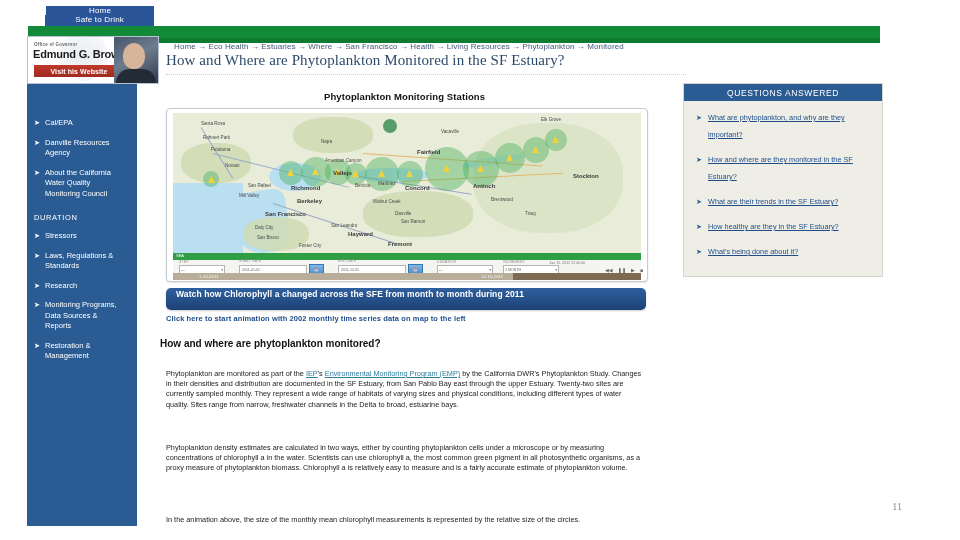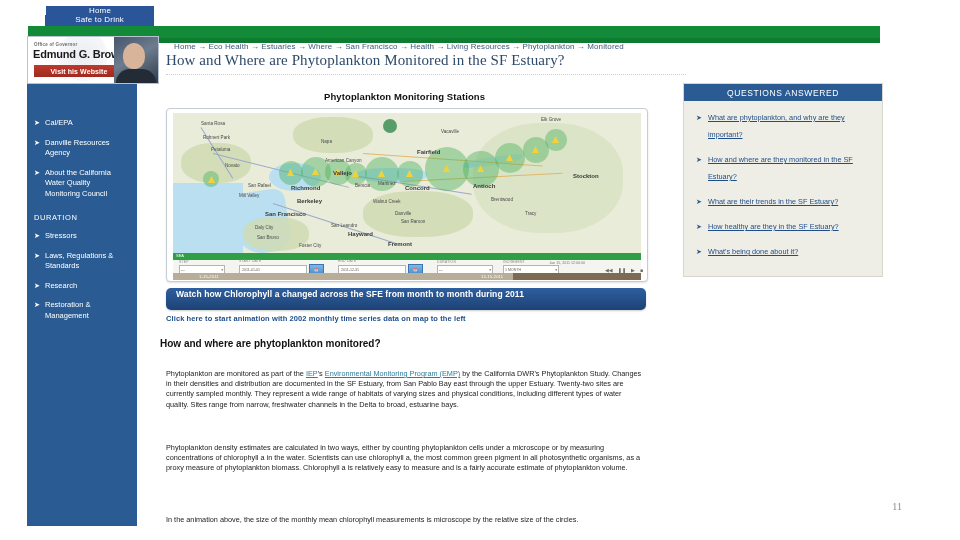--- a/index.html
+++ b/index.html
@@ -499,20 +499,21 @@
   <div id="sidebar-items">
       <div class="side-item"><span class="arrow">➤</span><span>Cal/EPA</span></div>
       <div class="side-item"><span class="arrow">➤</span><span>Danville Resources Agency</span></div>
       <div class="side-item"><span class="arrow">➤</span><span>About the California Water Quality Monitoring Council</span></div>
     </div>
   <div class="side-head">DURATION</div>
   <div id="sidebar-section-items">
       <div class="side-item"><span class="arrow">➤</span><span>Stressors</span></div>
       <div class="side-item"><span class="arrow">➤</span><span>Laws, Regulations &amp; Standards</span></div>
       <div class="side-item"><span class="arrow">➤</span><span>Research</span></div>
+      <div class="side-item"><span class="arrow">➤</span><span>Monitoring Programs, Data Sources &amp; Reports</span></div>
       <div class="side-item"><span class="arrow">➤</span><span>Restoration &amp; Management</span></div>
     </div>
 </div>
 
 <div id="map-title">Phytoplankton Monitoring Stations</div>
 <div id="map-frame">
   <div id="map-canvas">
 
     <div class="water" style="left:-10px;top:70px;width:80px;height:80px;"></div>
     <div class="water" style="left:60px;top:78px;width:55px;height:62px;border-radius:40% 20% 30% 50%;transform:rotate(-8deg);"></div>
@@ -653,21 +654,21 @@
 </div>
 <div id="cta-sub">Click here to start animation with 2002 monthly time series data on map to the left</div>
 
 <div id="body-h2">How and where are phytoplankton monitored?</div>
 
 <div class="para" id="para1">
   <span>Phytoplankton are monitored as part of the </span><a class="ilink" href="#">IEP</a><span>'s </span><a class="ilink" href="#">Environmental Monitoring Program (EMP)</a><span> by the California DWR's Phytoplankton Study. Changes in their densities and distribution are documented in the SF Estuary, from San Pablo Bay east through the upper Estuary. Twenty-two sites are currently sampled monthly. They represent a wide range of habitats of varying sizes and physical conditions, including different types of water quality. Sites range from narrow, freshwater channels in the Delta to broad, estuarine bays.</span>
 </div>
 
 <div class="para" id="para2">Phytoplankton density estimates are calculated in two ways, either by counting phytoplankton cells under a microscope or by measuring concentrations of chlorophyll a  in the water. Scientists can use chlorophyll a, the most common green pigment in all photosynthetic organisms, as a proxy measure of phytoplankton biomass. Chlorophyll a is relatively easy to measure and is a fairly accurate estimate of phytoplankton volume.</div>
-<div class="para" id="para3">In the animation above, the size of the monthly mean chlorophyll measurements is microscope by the relative size of the circles.</div>
+<div class="para" id="para3">In the animation above, the size of the monthly mean chlorophyll measurements is represented by the relative size of the circles.</div>
 
 <div id="qa-panel">
   <div id="qa-header">QUESTIONS ANSWERED</div>
   <div id="qa-list">
       <div class="qa-item"><span class="arrow">➤</span><a href="#">What are phytoplankton, and why are they important?</a></div>
       <div class="qa-item"><span class="arrow">➤</span><a href="#">How and where are they monitored in the SF Estuary?</a></div>
       <div class="qa-item"><span class="arrow">➤</span><a href="#">What are their trends in the SF Estuary?</a></div>
       <div class="qa-item"><span class="arrow">➤</span><a href="#">How healthy are they in the SF Estuary?</a></div>
       <div class="qa-item"><span class="arrow">➤</span><a href="#">What's being done about it?</a></div>
     </div>

